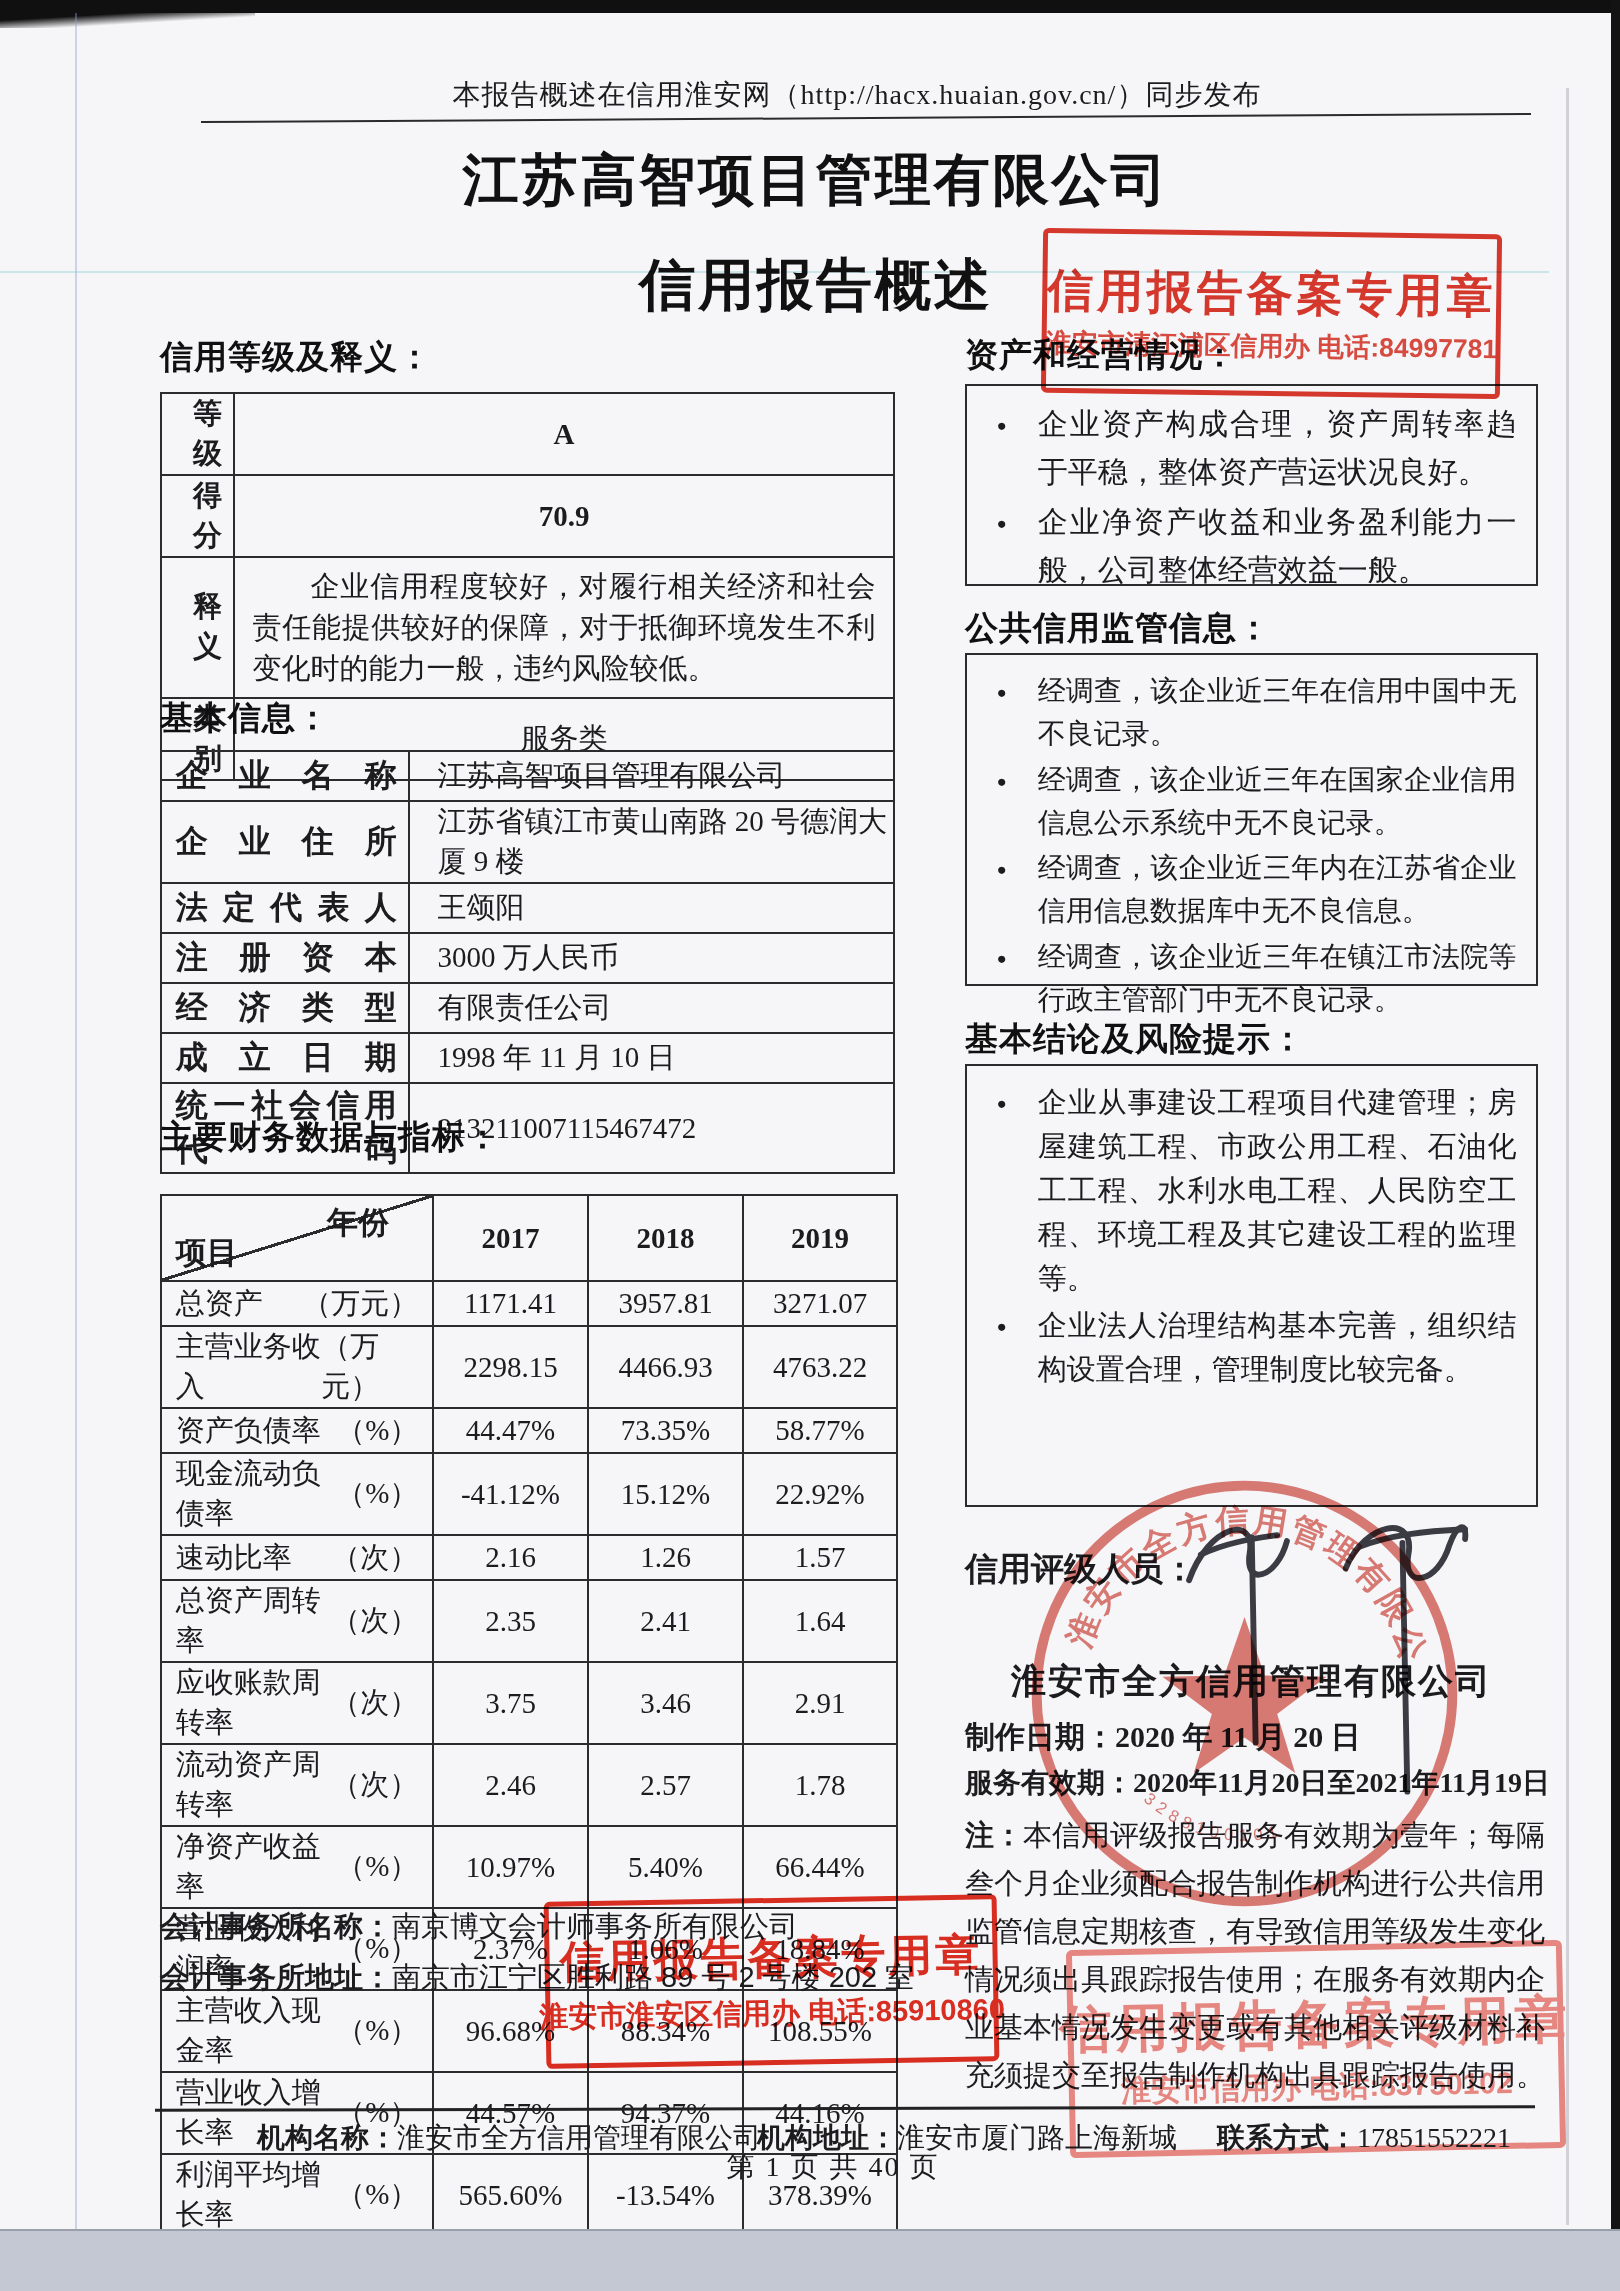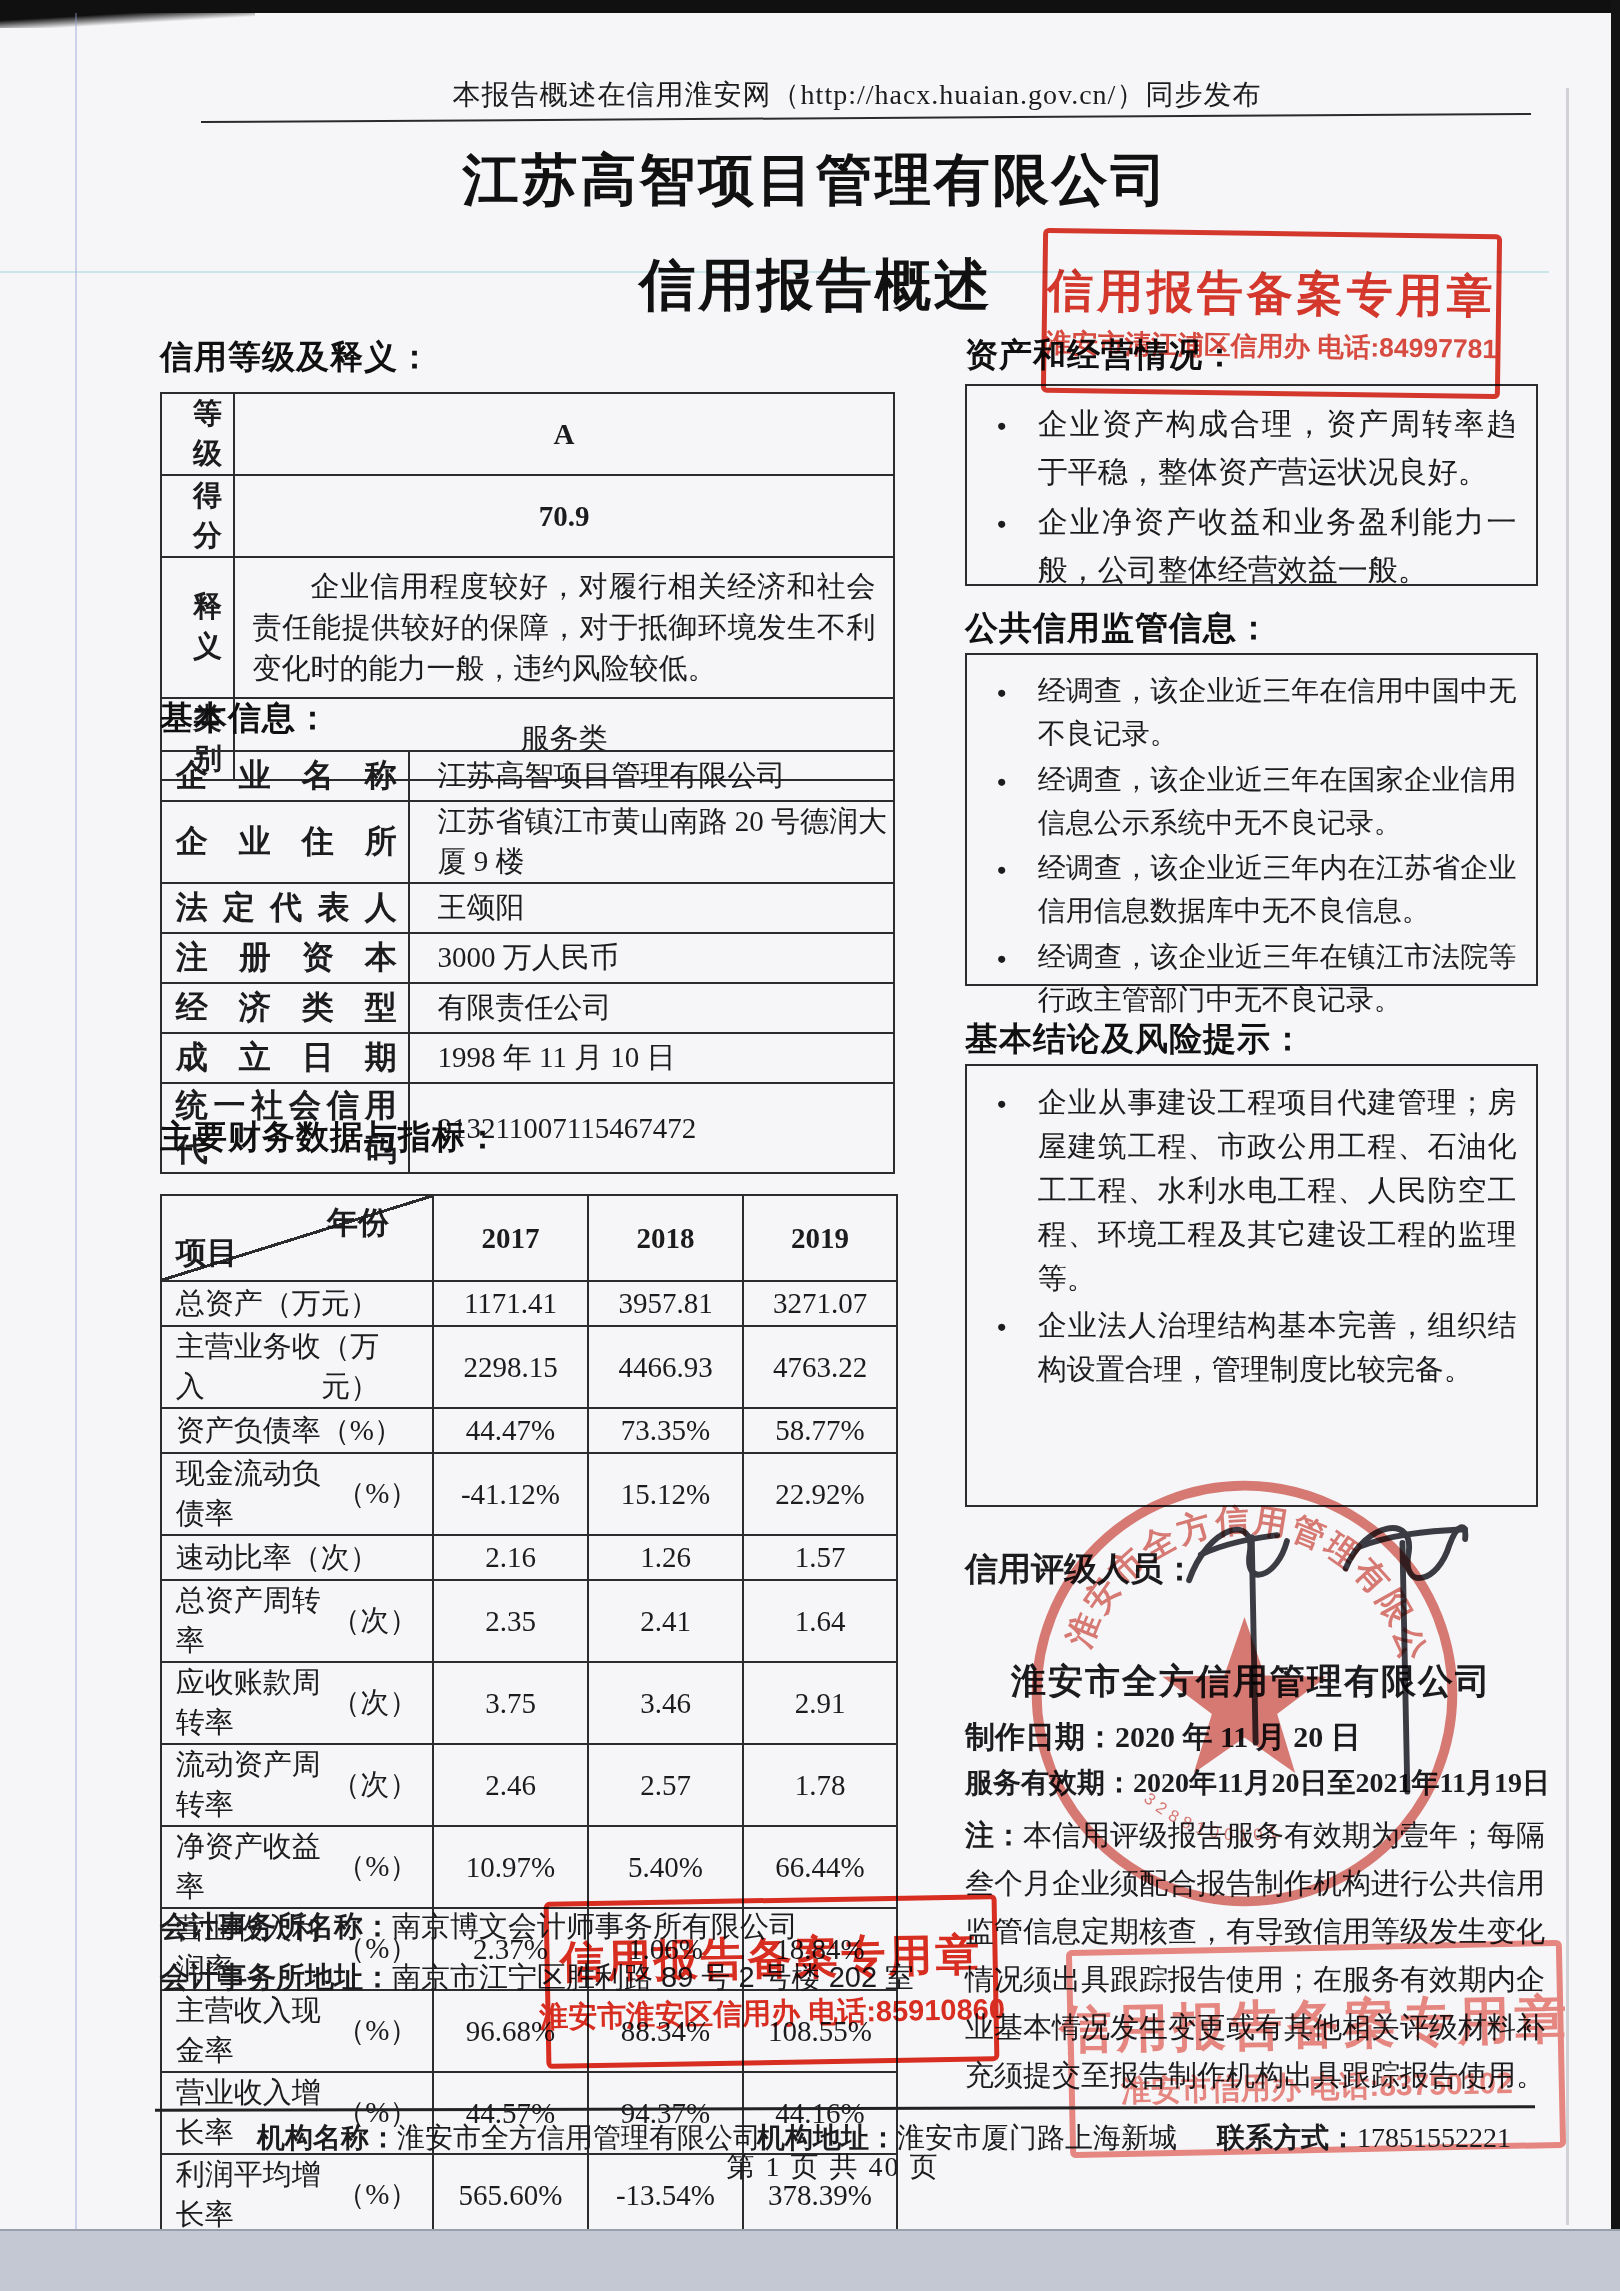--- a/index.html
+++ b/index.html
@@ -55,21 +55,21 @@
   .fin-table{left:160px;top:1194px;width:735px;}
   .fin-table td{font-size:29px;}
   .fin-head td{height:84px;}
   .fin-corner{position:relative;width:272px;
      background:linear-gradient(to bottom right,rgba(0,0,0,0) calc(50% - 1.5px),#2c2c2c calc(50% - 1.5px),#2c2c2c calc(50% + 1.5px),rgba(0,0,0,0) calc(50% + 1.5px));}
   .fin-corner .cy{position:absolute;top:5.9px;right:43px;font-size:31px;}
   .fin-corner .ci{position:absolute;bottom:5.9px;left:13.7px;font-size:31px;font-family:Liberation Mono, monospace;}
   .fin-year{text-align:center;font-weight:700;font-size:36px;}
   .fin-row td{height:43px;}
   .fl{padding:0 13.7px;}
-  .fl .in{display:flex;justify-content:flex-start;align-items:center;}
+  .fl .in{display:flex;justify-content:space-between;align-items:center;}
   .fv{text-align:center;}
 
   
   .acc-line{left:160px;font-size:29px;}
   .acc-line .lab{font-family:"Liberation Sans","DejaVu Sans",sans-serif;font-weight:700;}
   .acc-line .val{font-family:"Liberation Sans","DejaVu Sans",sans-serif;font-weight:400;}
 
   
   .rbox{border:2.9px solid #2c2c2c;width:573px;box-sizing:border-box;padding:13.7px 19.6px 9.8px 15.7px;}
   .rbox ul{margin:0;padding:0;list-style:none;}

